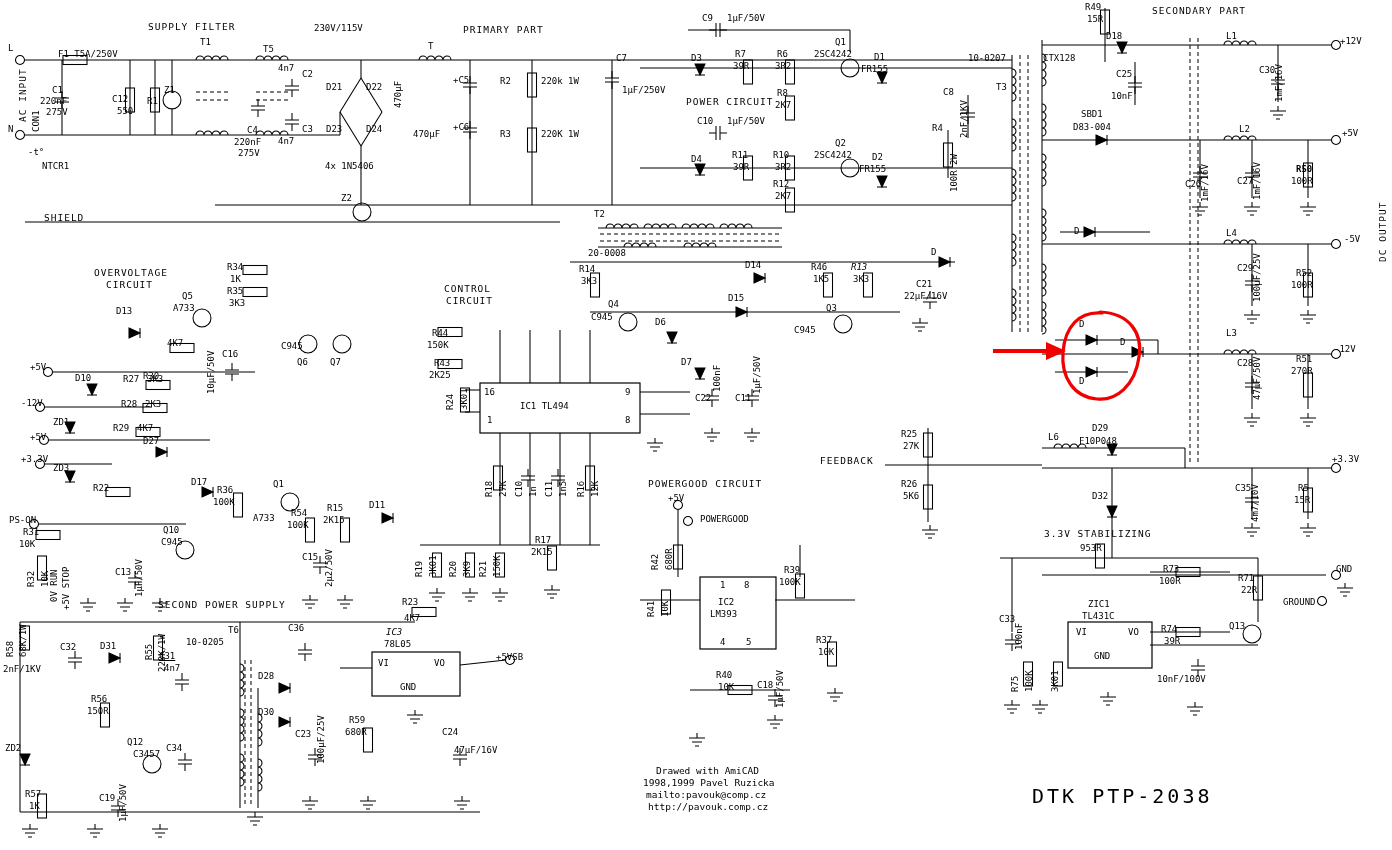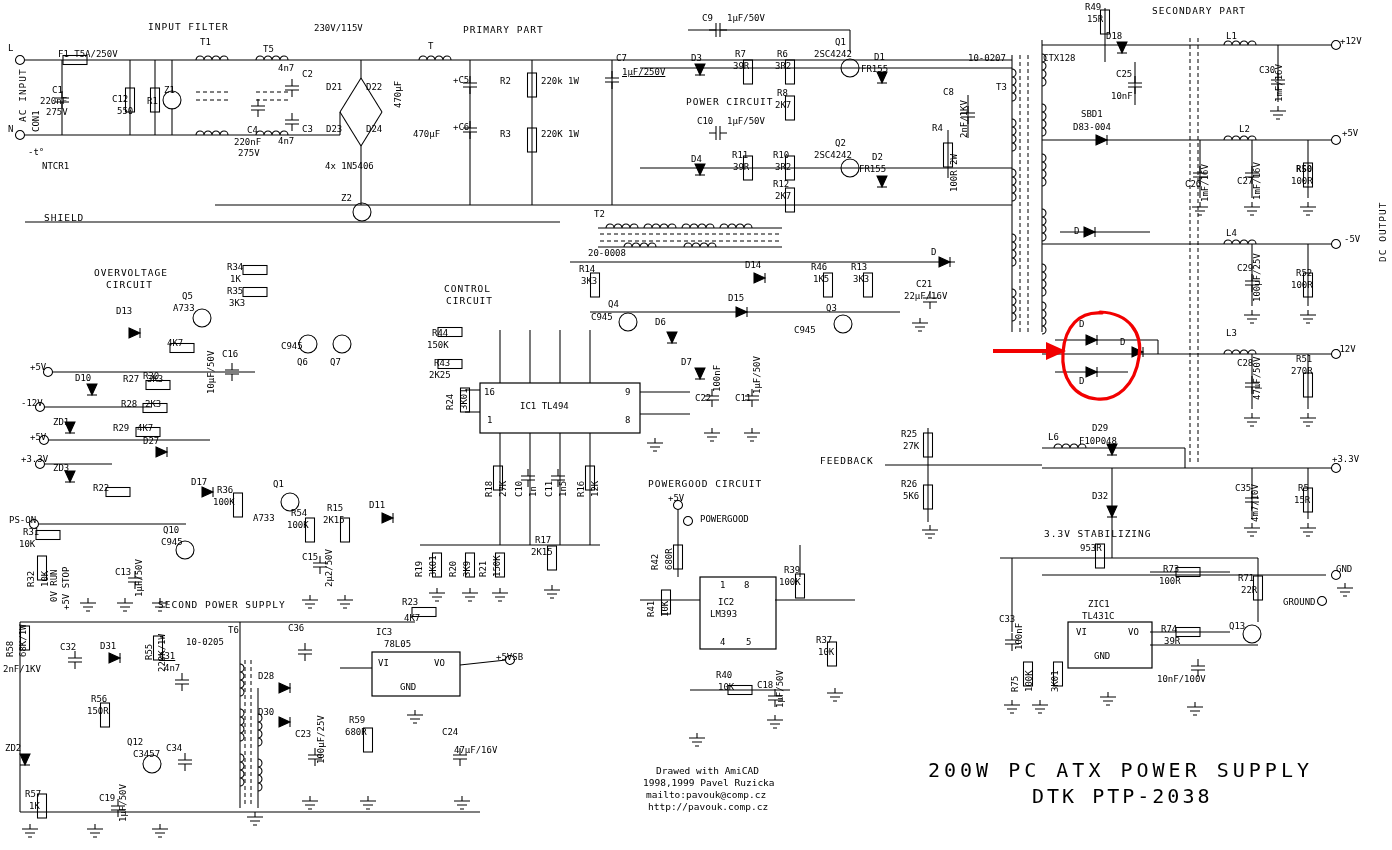--- a/index.html
+++ b/index.html
@@ -396,21 +396,21 @@
         <use href="#gnd" transform="translate(310,796)" class="w"></use>
         <use href="#gnd" transform="translate(368,796)" class="w"></use>
         <use href="#gnd" transform="translate(415,710)" class="w"></use>
         <use href="#gnd" transform="translate(462,796)" class="w"></use>
         <use href="#gnd" transform="translate(255,812)" class="w"></use>
         <use href="#gnd" transform="translate(1345,583)" class="w"></use>
       </g>
   </svg>
 
   <div id="labels">
-      <div class="lbl sec" style="left: 148px; top: 22px;">INPUT FILTER</div>
+      <div class="lbl sec" style="left: 148px; top: 22px;">SUPPLY FILTER</div>
       <div class="lbl sec" style="left: 463px; top: 25px;">PRIMARY PART</div>
       <div class="lbl sec" style="left: 686px; top: 97px;">POWER CIRCUIT</div>
       <div class="lbl sec" style="left: 1152px; top: 6px;">SECONDARY PART</div>
       <div class="lbl sec" style="left: 94px; top: 268px;">OVERVOLTAGE</div>
       <div class="lbl sec" style="left: 106px; top: 280px;">CIRCUIT</div>
       <div class="lbl sec" style="left: 444px; top: 284px;">CONTROL</div>
       <div class="lbl sec" style="left: 446px; top: 296px;">CIRCUIT</div>
       <div class="lbl sec" style="left: 648px; top: 479px;">POWERGOOD CIRCUIT</div>
       <div class="lbl sec" style="left: 158px; top: 600px;">SECOND POWER SUPPLY</div>
       <div class="lbl sec" style="left: 1044px; top: 529px;">3.3V STABILIZING</div>
@@ -452,21 +452,21 @@
       <div class="lbl" style="left: 428px; top: 42px;">T</div>
       <div class="lbl rot" style="left: 394px; top: 108px;">470µF</div>
       <div class="lbl" style="left: 453px; top: 76px;">+C5</div>
       <div class="lbl" style="left: 453px; top: 123px;">+C6</div>
       <div class="lbl" style="left: 413px; top: 130px;">470µF</div>
       <div class="lbl" style="left: 500px; top: 77px;">R2</div>
       <div class="lbl" style="left: 541px; top: 77px;">220k 1W</div>
       <div class="lbl" style="left: 500px; top: 130px;">R3</div>
       <div class="lbl" style="left: 541px; top: 130px;">220K 1W</div>
       <div class="lbl" style="left: 616px; top: 54px;">C7</div>
-      <div class="lbl" style="left: 622px; top: 68px; text-decoration: underline;">1µF/250V</div>
+      <div class="lbl" style="left: 622px; top: 86px;">1µF/250V</div>
       <div class="lbl" style="left: 702px; top: 14px;">C9</div>
       <div class="lbl" style="left: 727px; top: 14px;">1µF/50V</div>
       <div class="lbl" style="left: 691px; top: 54px;">D3</div>
       <div class="lbl" style="left: 735px; top: 50px;">R7</div>
       <div class="lbl" style="left: 733px; top: 62px;">39R</div>
       <div class="lbl" style="left: 777px; top: 50px;">R6</div>
       <div class="lbl" style="left: 775px; top: 62px;">3R2</div>
       <div class="lbl" style="left: 835px; top: 38px;">Q1</div>
       <div class="lbl" style="left: 814px; top: 50px;">2SC4242</div>
       <div class="lbl" style="left: 874px; top: 53px;">D1</div>
@@ -497,21 +497,21 @@
       <div class="lbl" style="left: 579px; top: 265px;">R14</div>
       <div class="lbl" style="left: 581px; top: 277px;">3K3</div>
       <div class="lbl" style="left: 608px; top: 300px;">Q4</div>
       <div class="lbl" style="left: 591px; top: 313px;">C945</div>
       <div class="lbl" style="left: 655px; top: 318px;">D6</div>
       <div class="lbl" style="left: 681px; top: 358px;">D7</div>
       <div class="lbl" style="left: 728px; top: 294px;">D15</div>
       <div class="lbl" style="left: 745px; top: 261px;">D14</div>
       <div class="lbl" style="left: 811px; top: 263px;">R46</div>
       <div class="lbl" style="left: 813px; top: 275px;">1K5</div>
-      <div class="lbl" style="left: 851px; top: 263px;">R13</div>
+      <div class="lbl" style="left: 851px; top: 263px; font-style: italic;">R13</div>
       <div class="lbl" style="left: 853px; top: 275px;">3K3</div>
       <div class="lbl" style="left: 826px; top: 304px;">Q3</div>
       <div class="lbl" style="left: 794px; top: 326px;">C945</div>
       <div class="lbl" style="left: 916px; top: 280px;">C21</div>
       <div class="lbl" style="left: 904px; top: 292px;">22µF/16V</div>
       <div class="lbl" style="left: 931px; top: 248px;">D</div>
       <div class="lbl" style="left: 695px; top: 394px;">C22</div>
       <div class="lbl rot" style="left: 713px; top: 392px;">100nF</div>
       <div class="lbl" style="left: 735px; top: 394px;">C11</div>
       <div class="lbl rot" style="left: 753px; top: 394px;">1µF/50V</div>
@@ -637,21 +637,21 @@
       <div class="lbl" style="left: 29px; top: 802px;">1K</div>
       <div class="lbl" style="left: 99px; top: 794px;">C19</div>
       <div class="lbl rot" style="left: 119px; top: 822px;">1µF/50V</div>
       <div class="lbl" style="left: 258px; top: 672px;">D28</div>
       <div class="lbl" style="left: 258px; top: 708px;">D30</div>
       <div class="lbl" style="left: 288px; top: 624px;">C36</div>
       <div class="lbl" style="left: 295px; top: 730px;">C23</div>
       <div class="lbl rot" style="left: 317px; top: 764px;">100µF/25V</div>
       <div class="lbl" style="left: 349px; top: 716px;">R59</div>
       <div class="lbl" style="left: 345px; top: 728px;">680R</div>
-      <div class="lbl" style="left: 376px; top: 628px;">IC3</div>
+      <div class="lbl" style="left: 386px; top: 628px; font-style: italic;">IC3</div>
       <div class="lbl" style="left: 384px; top: 640px;">78L05</div>
       <div class="lbl" style="left: 378px; top: 659px;">VI</div>
       <div class="lbl" style="left: 434px; top: 659px;">VO</div>
       <div class="lbl" style="left: 400px; top: 683px;">GND</div>
       <div class="lbl" style="left: 402px; top: 598px;">R23</div>
       <div class="lbl" style="left: 404px; top: 614px;">4K7</div>
       <div class="lbl" style="left: 442px; top: 728px;">C24</div>
       <div class="lbl" style="left: 454px; top: 746px;">47µF/16V</div>
       <div class="lbl" style="left: 496px; top: 653px;">+5VSB</div>
       <div class="lbl" style="left: 1085px; top: 3px;">R49</div>
@@ -715,21 +715,20 @@
       <div class="lbl" style="left: 1229px; top: 622px;">Q13</div>
       <div class="lbl" style="left: 1235px; top: 484px;">C35</div>
       <div class="lbl rot" style="left: 1251px; top: 522px;">4m7/10V</div>
       <div class="lbl" style="left: 1298px; top: 484px;">R5</div>
       <div class="lbl" style="left: 1294px; top: 496px;">15R</div>
       <div class="lbl" style="left: 1332px; top: 455px;">+3.3V</div>
       <div class="lbl" style="left: 1336px; top: 565px;">GND</div>
       <div class="lbl" style="left: 1283px; top: 598px;">GROUND</div>
     </div>
 
-  <div class="lbl title" style="left:928px;top:760px">200W PC ATX POWER SUPPLY</div>
   <div class="lbl title2" style="left:1032px;top:786px">DTK PTP-2038</div>
   <div class="lbl credit" style="left:656px;top:766px">Drawed with AmiCAD</div>
   <div class="lbl credit" style="left:643px;top:778px">1998,1999 Pavel Ruzicka</div>
   <div class="lbl credit" style="left:646px;top:790px">mailto:pavouk@comp.cz</div>
   <div class="lbl credit" style="left:648px;top:802px">http://pavouk.comp.cz</div>
 
   <svg id="overlay" width="1392" height="850">
     <path d="M1100,312 C1129,313 1143,333 1139,357 C1135,386 1116,401 1097,399 C1074,397 1061,378 1063,352 C1065,327 1079,311 1102,313" fill="none" stroke-width="3.2" stroke-linecap="round" stroke="#f20000"></path>
     <line x1="993" y1="351" x2="1048" y2="351" stroke-width="4" stroke="#f20000"></line>
     <path d="M1046,342 L1066,351 L1046,360 Z" stroke="none" fill="#f20000"></path>

